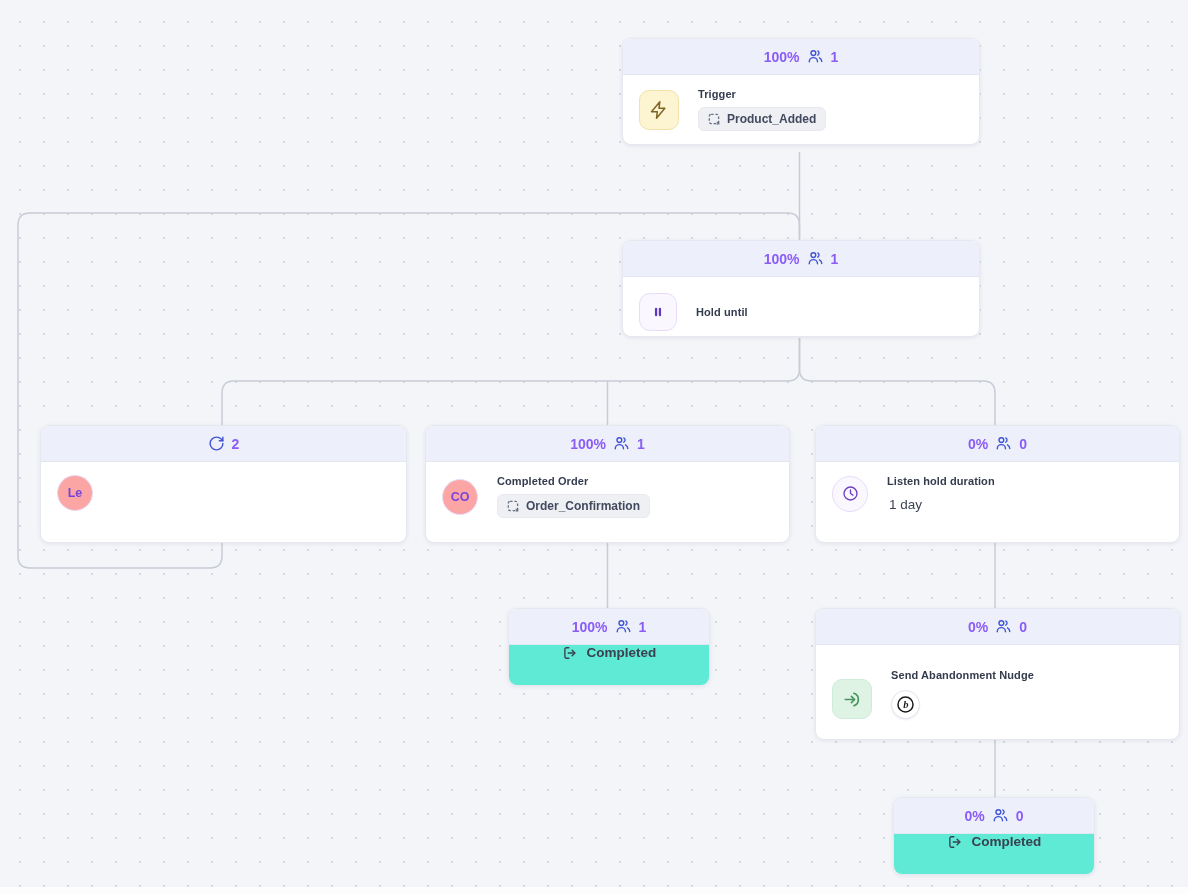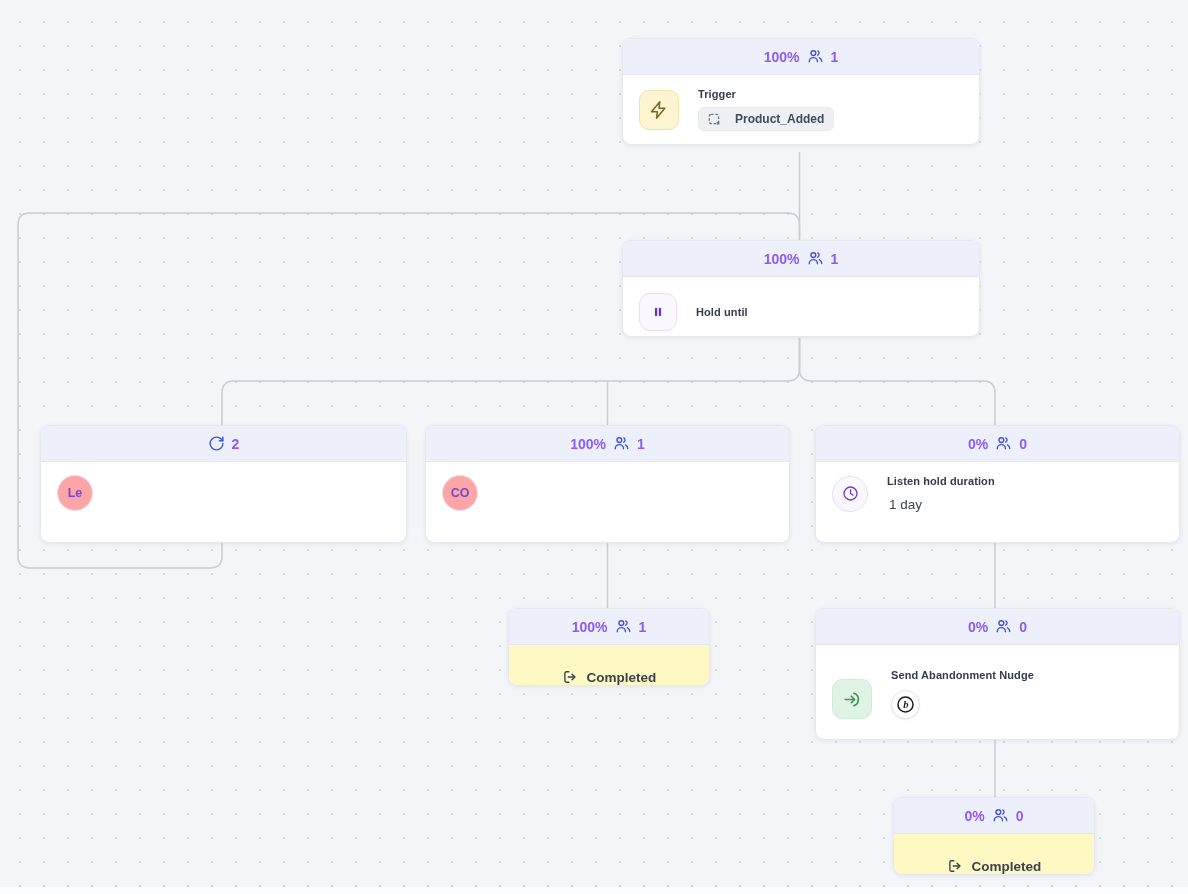--- a/index.html
+++ b/index.html
@@ -20,43 +20,43 @@
     height:35px;background:#edf0fb;border-bottom:1px solid #e1e5f4;border-radius:8px 8px 0 0;
     display:flex;align-items:center;justify-content:center;gap:7px;
     color:#8b5cf6;font-size:14px;font-weight:bold;
   }
   .hdr-icon{display:flex;align-items:center;color:#4055d6;}
   .node-body{display:flex;align-items:center;padding:13px 16px;gap:19px;}
   .col{display:flex;flex-direction:column;align-items:flex-start;}
   .title{font-size:11px;font-weight:bold;color:#333b4d;letter-spacing:.1px;}
   .subtitle{font-size:13.5px;color:#3d4454;margin-top:10px;margin-left:2px;}
   .badge{
-    display:inline-flex;align-items:center;gap:14px;background:#eef0f4;border:1px solid #e8eaef;
+    display:inline-flex;align-items:center;gap:6px;background:#eef0f4;border:1px solid #e8eaef;
     border-radius:6px;padding:4px 9px;font-size:12px;font-weight:bold;color:#414a5e;margin-top:7px;
   }
   .badge svg{color:#667083;}
   .icon-tile{width:40px;height:40px;border-radius:10px;display:flex;align-items:center;justify-content:center;flex:0 0 auto;box-sizing:border-box;}
   .tile-yellow{background:#fdf5d2;border:1px solid #f0e2ab;color:#7e6425;}
   .tile-purple{background:#faf8fe;border:1px solid #e7ddf8;color:#5d3bbf;width:38px;height:38px;border-radius:11px;}
   .tile-green{background:#def3e4;border:1px solid #cfecda;color:#47945f;}
   .avatar{
     width:36px;height:36px;border-radius:50%;background:#fca5a5;border:1px solid #e7dcf8;
     color:#7a44d8;font-size:12.5px;font-weight:bold;display:flex;align-items:center;justify-content:center;flex:0 0 auto;box-sizing:border-box;
   }
   .circle-icon{
     width:36px;height:36px;border-radius:50%;background:#faf8fe;border:1px solid #e7dcf8;
     color:#6d3fc4;display:flex;align-items:center;justify-content:center;flex:0 0 auto;box-sizing:border-box;
   }
   .channel-chip{
     width:27px;height:27px;border-radius:50%;background:#ffffff;border:1px solid #e2e5ec;
     display:flex;align-items:center;justify-content:center;margin-top:9px;box-shadow:0 1px 2px rgba(30,40,80,.08);
   }
   .exit-body{
-    height:40px;background:#fef9c3;border-radius:0 0 8px 8px;
-    display:flex;align-items:flex-end;justify-content:center;gap:9px;
+    height:40px;background:#5eead4;border-radius:0 0 8px 8px;
+    display:flex;align-items:flex-start;justify-content:center;gap:9px;
     color:#3a4150;font-size:13.5px;font-weight:bold;
   }
   .bottom-strip{position:absolute;left:0;bottom:0;width:100%;height:7px;background:#fdfdfe;}
 
   #node-trigger{left:622px;top:38px;width:358px;}
   #node-hold{left:622px;top:240px;width:358px;height:97px;}
   #node-hold .node-body{padding-top:16px;}
   #node-listen{left:40px;top:425px;width:367px;height:118px;}
   #node-order{left:425px;top:425px;width:365px;height:118px;}
   #node-maxhold{left:815px;top:425px;width:365px;height:118px;}
@@ -159,20 +159,30 @@
             <circle cx="9" cy="7.2" r="3.4"></circle>
             <path d="M3.2 19.4c0-3.2 2.6-5.8 5.8-5.8s5.8 2.6 5.8 5.8"></path>
             <path d="M15.2 4.2a3.4 3.4 0 0 1 0 6"></path>
             <path d="M17.6 13.9c1.9.9 3.2 2.9 3.2 5.1"></path>
           </svg>
       </span>
       <span>1</span>
     </div>
     <div class="node-body">
       <span class="avatar">CO</span>
+      <span class="col">
+        <span class="title">Completed Order</span>
+        <span class="badge">
+          <svg width="13" height="13" viewBox="0 0 14 14" fill="none" stroke="currentColor" stroke-width="1.4">
+              <rect x="1.4" y="1.4" width="10" height="10" rx="2" stroke-dasharray="2.6 2"></rect>
+              <path d="M9.4 9.6 11.6 11.8 M11.6 9.3v2.5h-2.5" stroke-width="1.2"></path>
+            </svg>
+          <span>Order_Confirmation</span>
+        </span>
+      </span>
     </div>
   </div>
 
   <div class="node" id="node-maxhold">
     <div class="node-header">
       <span>0%</span>
       <span class="hdr-icon">
         <svg width="17" height="17" viewBox="0 0 24 24" fill="none" stroke="currentColor" stroke-width="2" stroke-linecap="round" stroke-linejoin="round">
             <circle cx="9" cy="7.2" r="3.4"></circle>
             <path d="M3.2 19.4c0-3.2 2.6-5.8 5.8-5.8s5.8 2.6 5.8 5.8"></path>

